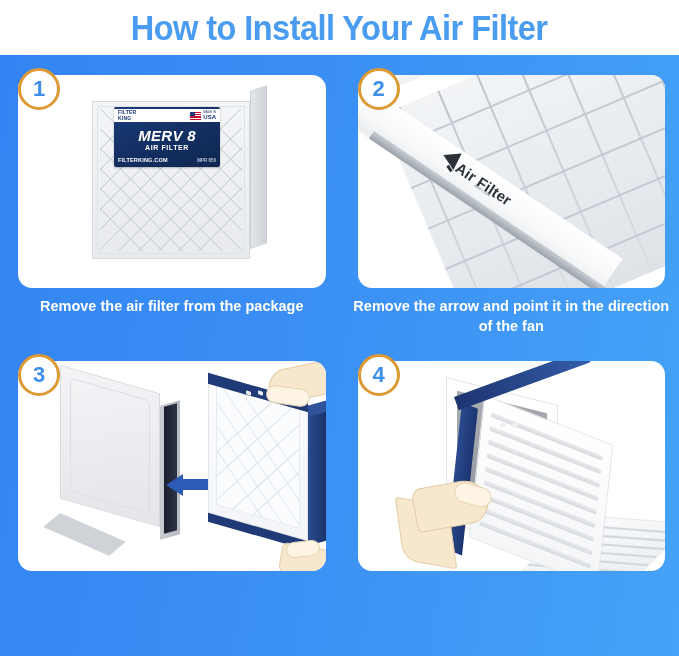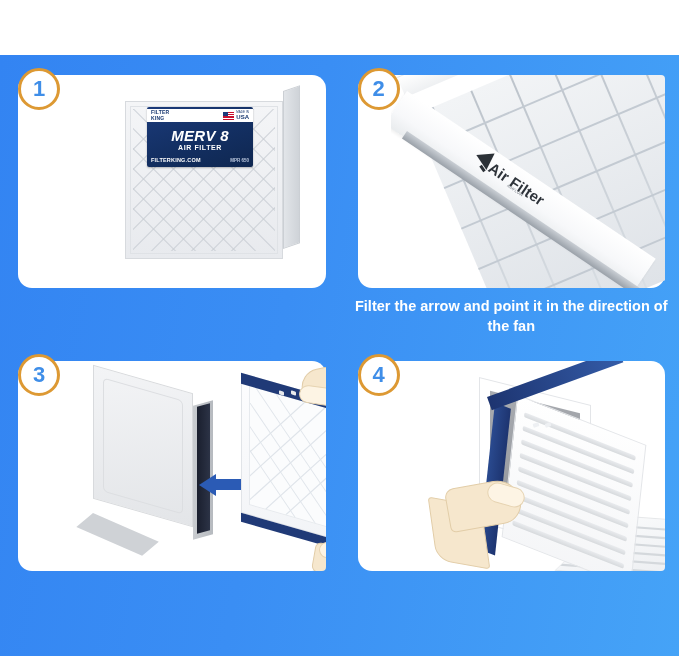--- a/index.html
+++ b/index.html
@@ -58,21 +58,21 @@
 
   .caption{
     position:absolute; left:12px; right:8px;
     color:#ffffff; font-weight:bold; font-size:14.5px;
     line-height:20px; text-align:center;
   }
   .cell.r1 .caption{ top:241px; }
   .cell.r2 .caption{ top:222px; }
 
   
-  .art{ position:absolute; inset:0; overflow:hidden; border-radius:4px;margin-left:33px; }
+  .art{ position:absolute; inset:0; overflow:hidden; border-radius:14px; }
 
   
   .f1-wrap{ position:absolute; left:74px; top:16px; width:175px; height:175px; }
   .f1-body{
     position:absolute; left:0; top:10px; width:158px; height:158px;
     background:linear-gradient(180deg,#f4f5f7 0%,#e8eaee 100%);
     border:1px solid #d7dade;
   }
   .f1-side{
     position:absolute; left:158px; top:0px; width:17px; height:158px;
@@ -320,20 +320,23 @@
     position:absolute; left:96px; top:124px; width:38px; height:20px;
     background:#fdf4e4; border:1px solid #e6d3b1; border-radius:12px;
     transform:rotate(16deg);
   }
 </style>
 </head>
 <body>
 
 <div class="page">
 
+  <div class="header">
+    <div class="title">How to Install Your Air Filter</div>
+  </div>
 
   <div class="body-bg"></div>
 
   <div class="grid">
 
     <div class="cell r1">
       <div class="card">
         <div class="art f1">
           <div class="f1-wrap">
             <div class="f1-top"></div>
@@ -383,20 +386,21 @@
               <div class="f1-af">AIR FILTER</div>
               <div class="f1-l-bot">
                 <div class="f1-site">FILTERKING.COM</div>
                 <div class="f1-mpr">MPR 650</div>
               </div>
             </div>
           </div>
         </div>
       </div>
       <div class="badge">1</div>
+      <div class="caption">Remove the air filter from the package</div>
     </div>
 
     <div class="cell r1">
       <div class="card">
         <div class="art f2">
           <div class="f2-wrap">
             <div class="f2-pleats">
               <i style="left:20px"></i>
                 <i style="left:62px"></i>
                 <i style="left:104px"></i>
@@ -415,21 +419,21 @@
             <div class="f2-bar"></div>
             <div class="f2-bar-edge"></div>
             <div class="f2-arrow"></div>
             <div class="f2-arrow-t"></div>
             <div class="f2-airfilter">Air Filter</div>
             <div class="f2-sub">AIRFLOW</div>
           </div>
         </div>
       </div>
       <div class="badge">2</div>
-      <div class="caption">Filter the arrow and point it in the direction of the fan</div>
+      <div class="caption">Remove the arrow and point it in the direction of the fan</div>
     </div>
 
     <div class="cell r2">
       <div class="card">
         <div class="art f3">
           <div class="unit-face"></div>
           <div class="unit-inner"></div>
           <div class="unit-depth"></div>
           <div class="unit-slot"></div>
           <div class="unit-bottom"></div>

